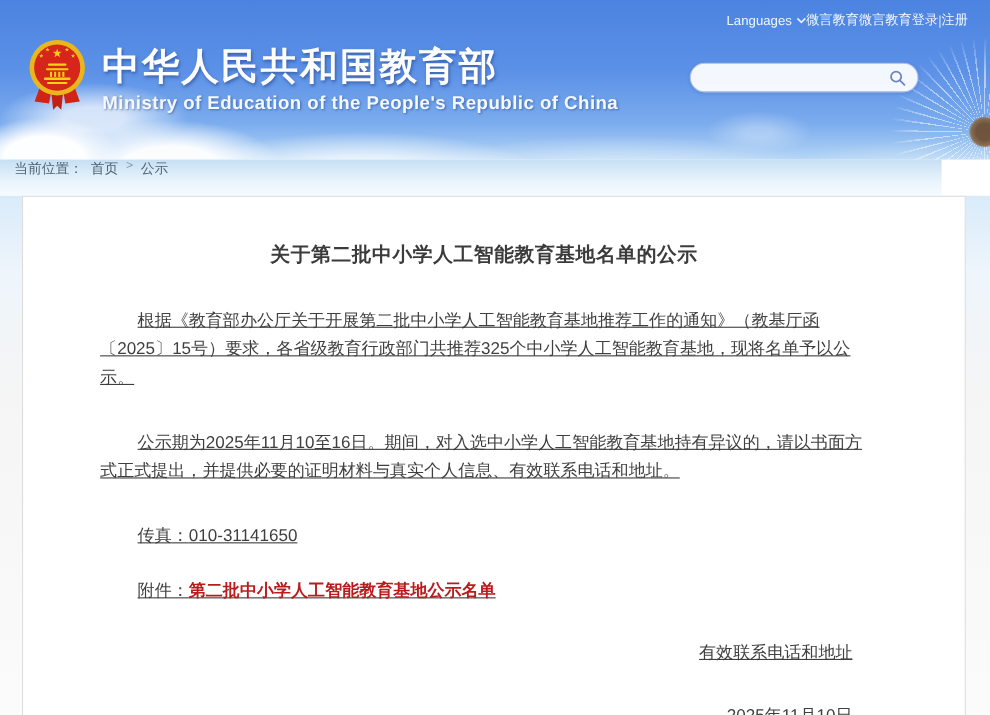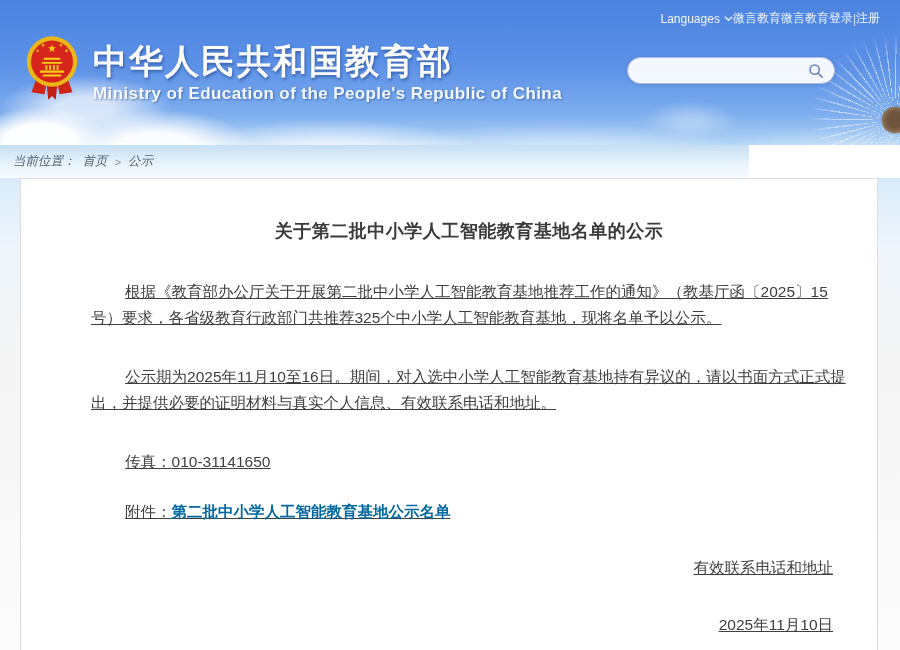--- a/index.html
+++ b/index.html
@@ -55,50 +55,49 @@
             mask:radial-gradient(circle, rgba(0,0,0,.95) 0 45%, transparent 72%);
   }
   .dandelion::after{
     content:""; position:absolute; left:50%; top:50%; width:28px; height:28px; margin:-14px;
     border-radius:50%;
     background:radial-gradient(circle,#6e4f33 0 38%,#8a6a47 62%,rgba(138,106,71,0) 74%);
   }
 
   
   .breadcrumb-bar{
-    width:749px; height:33px; display:flex; align-items:center; gap:7px;
+    width:856px; height:33px; display:flex; align-items:flex-start; gap:7px;
     padding-left:13px; font-size:12.5px; color:#51626f;
     background:linear-gradient(180deg,#c6dff3 0%,#e9f4fc 60%,#f7fbff 100%);
-    font-style:italic;
   }
   .breadcrumb-bar a{ color:#51626f; text-decoration:none; cursor:pointer; }
   .bc-sep{ color:#7e93a3; font-size:11px; }
 
   
   .page-body{
     width:900px; height:472px;
     background:linear-gradient(180deg,#d9ebfa 0%,#eef5fb 70px,#f5f5f5 180px,#fbfbfb 100%);
   }
   .notice-card{
     width:858px; height:472px; margin-left:20px; background:#fff;
     border:1px solid #dedede; border-bottom:none;
-    padding:40px 30px 0 70px;
+    padding:40px 88px 0 70px;
   }
   .notice-title{
     text-align:center; font-size:18px; font-weight:700; color:#3b3b3b;
     letter-spacing:.5px; line-height:24px; margin-bottom:36px;
   }
   .notice-card p{
     font-size:15.5px; color:#3f3f3f; line-height:26px; text-indent:2.2em;
     margin-bottom:33px;
     text-decoration:underline;
   }
   .p-fax{ margin-bottom:24px !important; }
   .p-att{ margin-bottom:30px !important; }
-  .att-link{ color:#0369a1; font-weight:700; text-decoration:none; cursor:pointer; }
+  .att-link{ color:#b91c1c; font-weight:700; text-decoration:none; cursor:pointer; }
   .p-signer,.p-date{ text-align:right; text-indent:0 !important; padding-right:14px; margin-bottom:31px !important; }
 </style>
 </head>
 <body>
 
 <header class="site-header">
 
   <nav class="top-nav">
     <a>
       <span>Languages</span>

